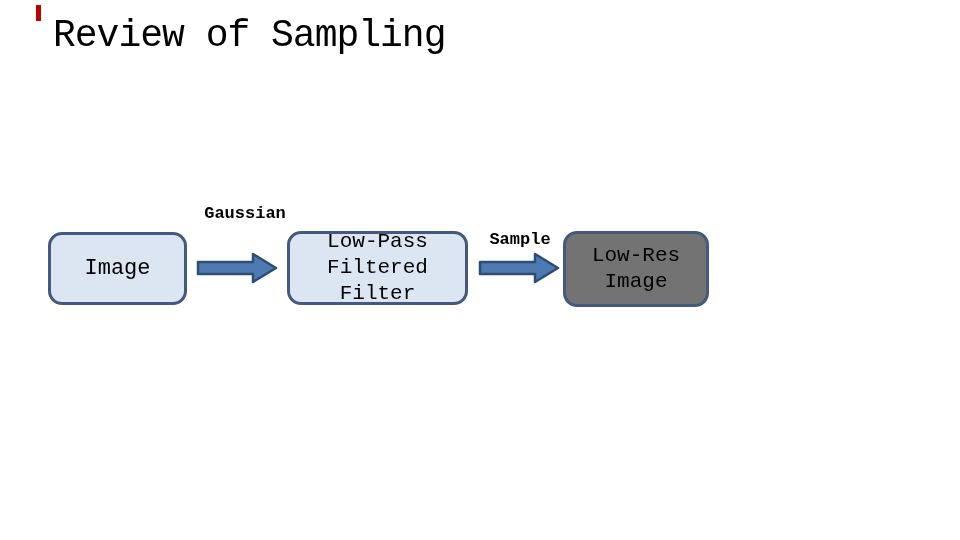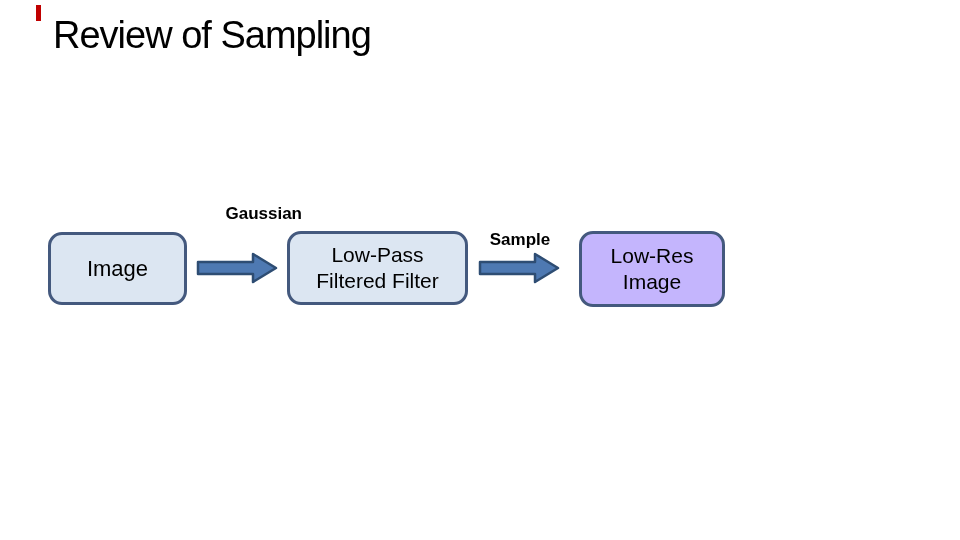--- a/index.html
+++ b/index.html
@@ -8,20 +8,21 @@
     width: 960px;
     height: 540px;
     overflow: hidden;
     font-family: "Liberation Sans", sans-serif;
   }
   .slide {
     position: relative;
     width: 812px;
     height: 540px;
     background: #FFFFFF;
+    font-family: Liberation Mono, monospace;
   }
   .accent-dash {
     position: absolute;
     left: 36px;
     top: 5px;
     width: 5px;
     height: 16px;
   }
   .title {
     position: absolute;
@@ -91,40 +92,40 @@
   <div class="accent-dash" style="background: rgb(192, 0, 0);"></div>
 
   <h1 class="title" style="color: rgb(0, 0, 0);">Review of Sampling</h1>
 
   <div class="diagram">
 
     <div class="node node-1" style="background: rgb(220, 230, 242); border-color: rgb(68, 89, 126);">
       <span class="line">Image</span>
     </div>
 
-    <div class="arrow-label arrow-label-1" style="color: rgb(0, 0, 0); text-align: right;">
+    <div class="arrow-label arrow-label-1" style="color: rgb(0, 0, 0);">
       <span class="line">Gaussian</span>
     </div>
 
     <svg class="arrow-svg arrow-svg-1" viewBox="0 0 82 32">
       <polygon points="2,10 57,10 57,2 80,16 57,30 57,22 2,22" stroke-width="2.5" stroke-linejoin="round" style="fill: rgb(78, 121, 178); stroke: rgb(46, 77, 115);"></polygon>
     </svg>
 
     <div class="node node-2" style="background: rgb(220, 230, 242); border-color: rgb(68, 89, 126);">
       <span class="line">Low-Pass</span>
       <span class="line">Filtered Filter</span>
     </div>
 
     <div class="arrow-label arrow-label-2" style="color: rgb(0, 0, 0);">
       <span class="line">Sample</span>
     </div>
 
     <svg class="arrow-svg arrow-svg-2" viewBox="0 0 82 32">
       <polygon points="2,10 57,10 57,2 80,16 57,30 57,22 2,22" stroke-width="2.5" stroke-linejoin="round" style="fill: rgb(78, 121, 178); stroke: rgb(46, 77, 115);"></polygon>
     </svg>
 
-    <div class="node node-3" style="background: #c4b5fd; border-color: rgb(68, 89, 126); margin-left: 16px;">
+    <div class="node node-3" style="background: #737373; border-color: rgb(68, 89, 126);">
       <span class="line">Low-Res</span>
       <span class="line">Image</span>
     </div>
 
   </div>
 </div>
 
 </body></html>

